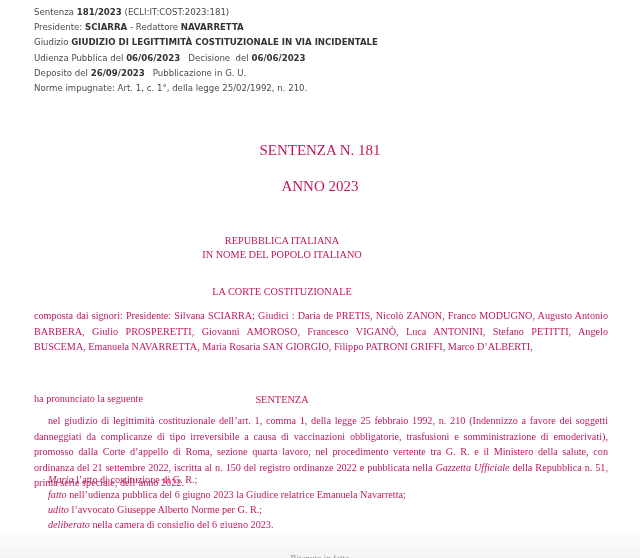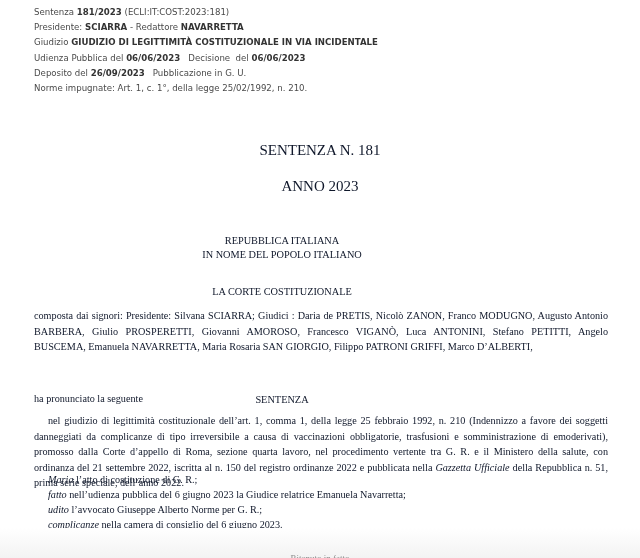--- a/index.html
+++ b/index.html
@@ -1,20 +1,20 @@
 <!DOCTYPE html>
 <html><head>
 <meta charset="utf-8">
 <style>
   html, body { margin:0; padding:0; background:#ffffff; }
   body { width:640px; height:558px; overflow:hidden; position:relative; }
   .meta { position:absolute; left:34px; top:5px; font-family:"DejaVu Sans", sans-serif; font-size:8.6px; color:#4a4a4a; line-height:15.2px; }
   .meta b { color:#333; font-weight:bold; }
   .meta .gap { display:inline-block; width:8px; }
-  .serif { font-family:"Liberation Serif", serif; color:#0f172a; }
+  .serif { font-family:"Liberation Serif", serif; color:#be185d; }
   .title { position:absolute; left:0; width:640px; text-align:center; font-size:15px; }
   .center { position:absolute; left:0; width:564px; text-align:center; font-size:10.3px; line-height:15px; }
   .para { position:absolute; left:34px; width:600px; font-size:10.2px; line-height:15.5px; text-align:justify; }
   .para.indent { text-indent:14px; }
   .item { position:absolute; left:48px; font-size:10.2px; line-height:15.5px; }
   .fade { position:absolute; left:0; top:528px; width:640px; height:30px; background:linear-gradient(#ffffff, #f3f3f3); }
   .cutoff { position:absolute; left:0; width:640px; top:551px; text-align:center; font-size:9px; color:#8a8a8a; height:7px; overflow:hidden; line-height:14px; }
 </style>
 </head>
 <body>
@@ -38,16 +38,16 @@
 <div class="para serif" style="top:308px; width:574px;">composta dai signori: Presidente: Silvana SCIARRA; Giudici : Daria de PRETIS, Nicolò ZANON, Franco MODUGNO, Augusto Antonio BARBERA, Giulio PROSPERETTI, Giovanni AMOROSO, Francesco VIGANÒ, Luca ANTONINI, Stefano PETITTI, Angelo BUSCEMA, Emanuela NAVARRETTA, Maria Rosaria SAN GIORGIO, Filippo PATRONI GRIFFI, Marco D’ALBERTI,</div>
 
 <div class="para serif" style="top:391px">ha pronunciato la seguente</div>
 <div class="center serif" style="top:392px">SENTENZA</div>
 
 <div class="para serif indent" style="top:413px; width:574px;"><span>nel giudizio di legittimità costituzionale dell’art. 1, comma 1, della legge 25 febbraio 1992, n. 210 (Indennizzo a favore dei soggetti danneggiati da complicanze di tipo irreversibile a causa di vaccinazioni obbligatorie, trasfusioni e somministrazione di emoderivati), promosso dalla Corte d’appello di Roma, sezione quarta lavoro, nel procedimento vertente tra G. R. e il Ministero della salute, con ordinanza del 21 settembre 2022, iscritta al n. 150 del registro ordinanze 2022 e pubblicata nella </span><i>Gazzetta Ufficiale</i><span> della Repubblica n. 51, prima serie speciale, dell’anno 2022.</span></div>
 
 <div class="item serif" style="top:472px"><i>Maria</i><span> l’atto di costituzione di G. R.;</span></div>
 <div class="item serif" style="top:487px"><i>fatto</i><span> nell’udienza pubblica del 6 giugno 2023 la Giudice relatrice Emanuela Navarretta;</span></div>
 <div class="item serif" style="top:502px"><i>udito</i><span> l’avvocato Giuseppe Alberto Norme per G. R.;</span></div>
-<div class="item serif" style="top:517px"><i>complicanze</i><span> nella camera di consiglio del 6 giugno 2023.</span></div>
+<div class="item serif" style="top:517px"><i>deliberato</i><span> nella camera di consiglio del 6 giugno 2023.</span></div>
 
 <div class="fade"></div>
 <div class="cutoff serif">Ritenuto in fatto</div>
 
 </body></html>

